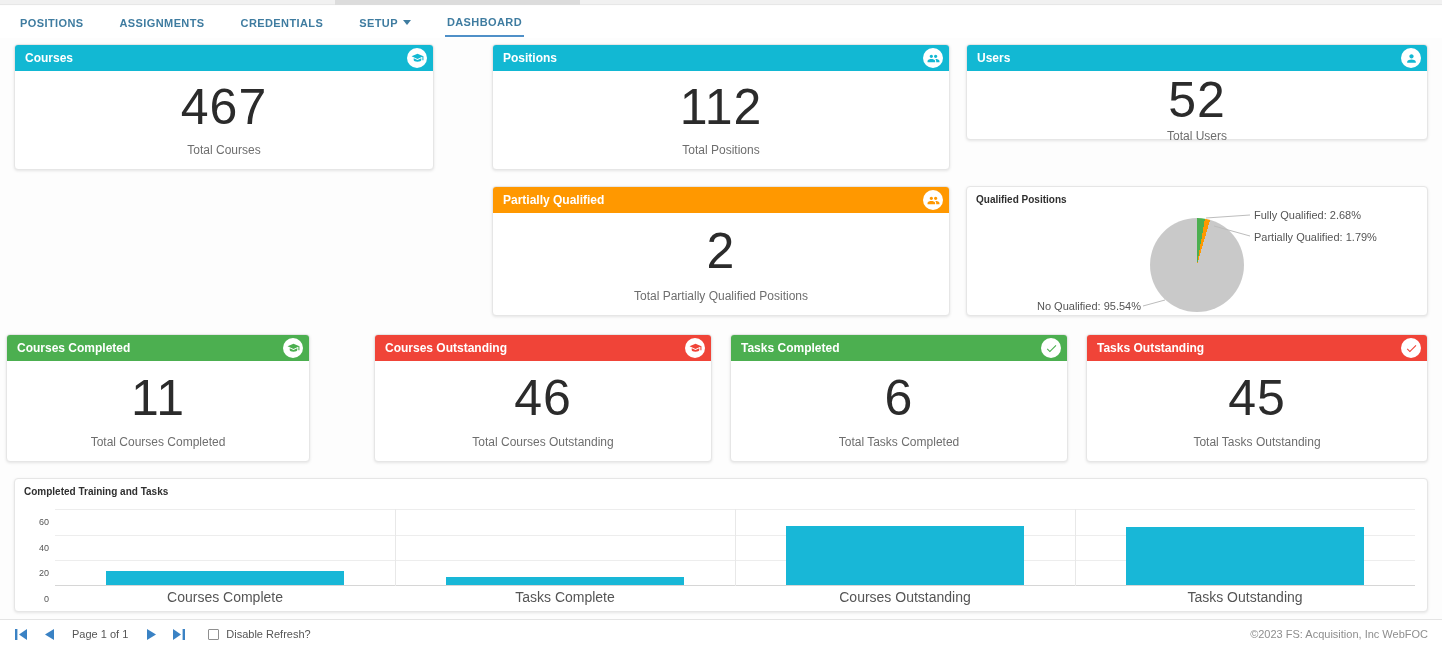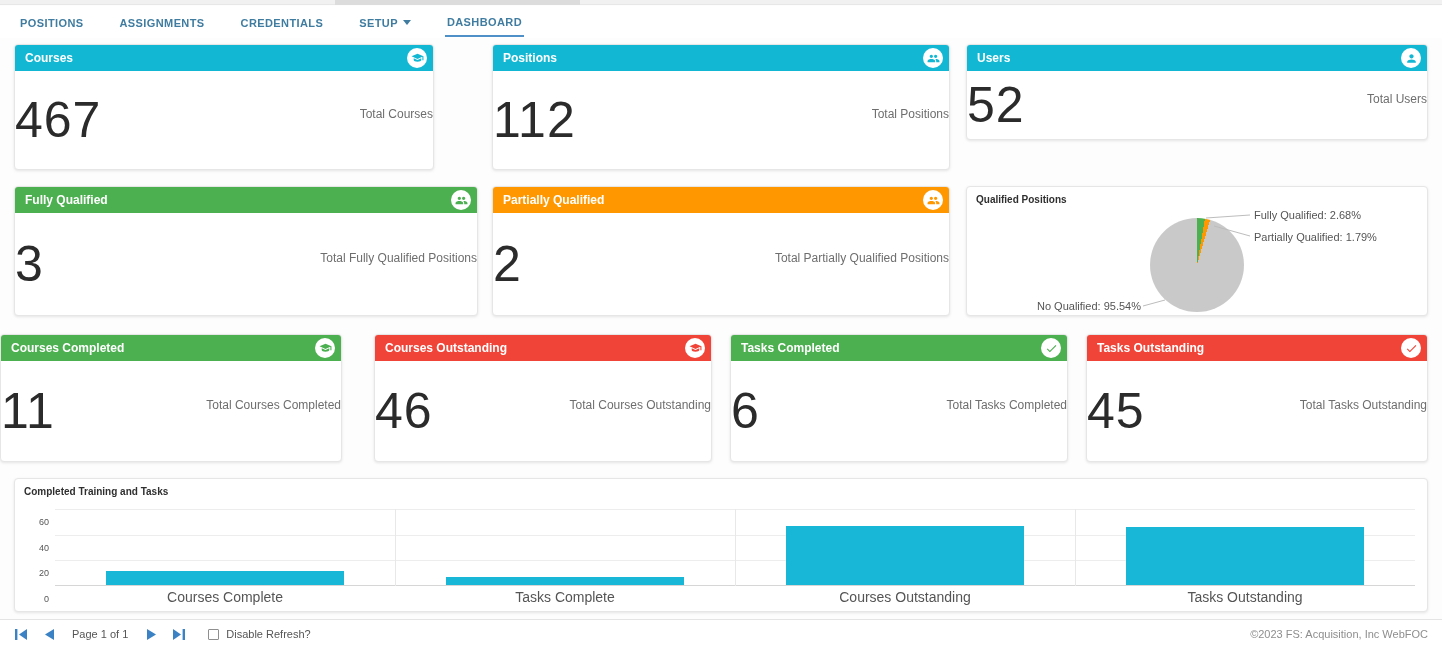--- a/index.html
+++ b/index.html
@@ -31,21 +31,21 @@
   .card-head {
     height:26px; border-radius:3px 3px 0 0; display:flex; align-items:center;
     justify-content:space-between; padding:0 6px 0 10px; color:#fff;
   }
   .head-title { font-size:12px; font-weight:bold; }
   .icon-circle {
     width:20px; height:20px; border-radius:50%; background:#fff;
     display:flex; align-items:center; justify-content:center; flex:0 0 auto;
   }
   .icon-circle svg { width:13px; height:13px; fill:currentColor; display:block; }
-  .card-body { display:flex; flex-direction:row; align-items:center; height:calc(100% - 26px); }
+  .card-body { display:flex; flex-direction:column; align-items:center; height:calc(100% - 26px); }
   .stat-value { flex:1; display:flex; align-items:center; font-size:50px; font-weight:300; color:#2b2b2b; letter-spacing:1px; }
   .stat-caption { font-size:12px; color:#6e6e6e; margin-bottom:12px; }
 
   
   .pie-card { padding:0; }
   .chart-title { position:absolute; top:7px; left:9px; font-size:10px; font-weight:bold; color:#2f2f2f; }
   .pie-circle { position:absolute; left:183px; top:31px; width:94px; height:94px; border-radius:50%; }
   .pie-label { position:absolute; font-size:11px; color:#555; white-space:nowrap; }
   .pie-lines { position:absolute; left:0; top:0; width:100%; height:100%; }
 
@@ -127,34 +127,20 @@
         </span>
       </div>
       <div class="card-body">
         <div class="stat-value">52</div>
         <div class="stat-caption">Total Users</div>
       </div>
     </div>
   </div>
 
   <div class="row" style="top:186px;height:130px;">
-    <div class="card" style="left:14px;width:464px;height:130px;">
-      <div class="card-head" style="background-color: rgb(76, 175, 80);">
-        <span class="head-title">Fully Qualified</span>
-        <span class="icon-circle" style="color: rgb(76, 175, 80);">
-          <svg viewBox="0 0 24 24">
-              <path d="M16 11c1.66 0 3-1.34 3-3s-1.34-3-3-3-3 1.34-3 3 1.34 3 3 3zm-8 0c1.66 0 3-1.34 3-3S9.66 5 8 5 5 6.34 5 8s1.34 3 3 3zm0 2c-2.33 0-7 1.17-7 3.5V19h14v-2.5c0-2.33-4.67-3.5-7-3.5zm8 0c-.29 0-.62.02-.97.05 1.16.84 1.97 1.97 1.97 3.45V19h6v-2.5c0-2.33-4.67-3.5-7-3.5z"></path>
-            </svg>
-        </span>
-      </div>
-      <div class="card-body">
-        <div class="stat-value">3</div>
-        <div class="stat-caption">Total Fully Qualified Positions</div>
-      </div>
-    </div>
     <div class="card" style="left:492px;width:458px;height:130px;">
       <div class="card-head" style="background-color: rgb(255, 152, 0);">
         <span class="head-title">Partially Qualified</span>
         <span class="icon-circle" style="color: rgb(255, 152, 0);">
           <svg viewBox="0 0 24 24">
               <path d="M16 11c1.66 0 3-1.34 3-3s-1.34-3-3-3-3 1.34-3 3 1.34 3 3 3zm-8 0c1.66 0 3-1.34 3-3S9.66 5 8 5 5 6.34 5 8s1.34 3 3 3zm0 2c-2.33 0-7 1.17-7 3.5V19h14v-2.5c0-2.33-4.67-3.5-7-3.5zm8 0c-.29 0-.62.02-.97.05 1.16.84 1.97 1.97 1.97 3.45V19h6v-2.5c0-2.33-4.67-3.5-7-3.5z"></path>
             </svg>
         </span>
       </div>
       <div class="card-body">
@@ -171,21 +157,21 @@
         <polyline points="247,39 283,49" fill="none" stroke="#bdbdbd" stroke-width="1"></polyline>
         <polyline points="176,119 198,113" fill="none" stroke="#bdbdbd" stroke-width="1"></polyline>
       </svg>
       <div class="pie-label" style="left:287px;top:22px;">Fully Qualified: 2.68%</div>
       <div class="pie-label" style="left:287px;top:44px;">Partially Qualified: 1.79%</div>
       <div class="pie-label" style="left:70px;top:113px;">No Qualified: 95.54%</div>
     </div>
   </div>
 
   <div class="row" style="top:334px;height:128px;">
-    <div class="card" style="left:0;width:342px;height:128px;">
+    <div class="card" style="left:6px;width:304px;height:128px;">
       <div class="card-head" style="background-color: rgb(76, 175, 80);">
         <span class="head-title">Courses Completed</span>
         <span class="icon-circle" style="color: rgb(76, 175, 80);">
           <svg viewBox="0 0 24 24">
               <path d="M12 3L1 8l11 5 9-4.1V15h2V8L12 3z"></path>
               <path d="M5 11.6v3.2c0 1.8 3.1 3.2 7 3.2s7-1.4 7-3.2v-3.2l-7 3.2-7-3.2z"></path>
             </svg>
         </span>
       </div>
       <div class="card-body">

